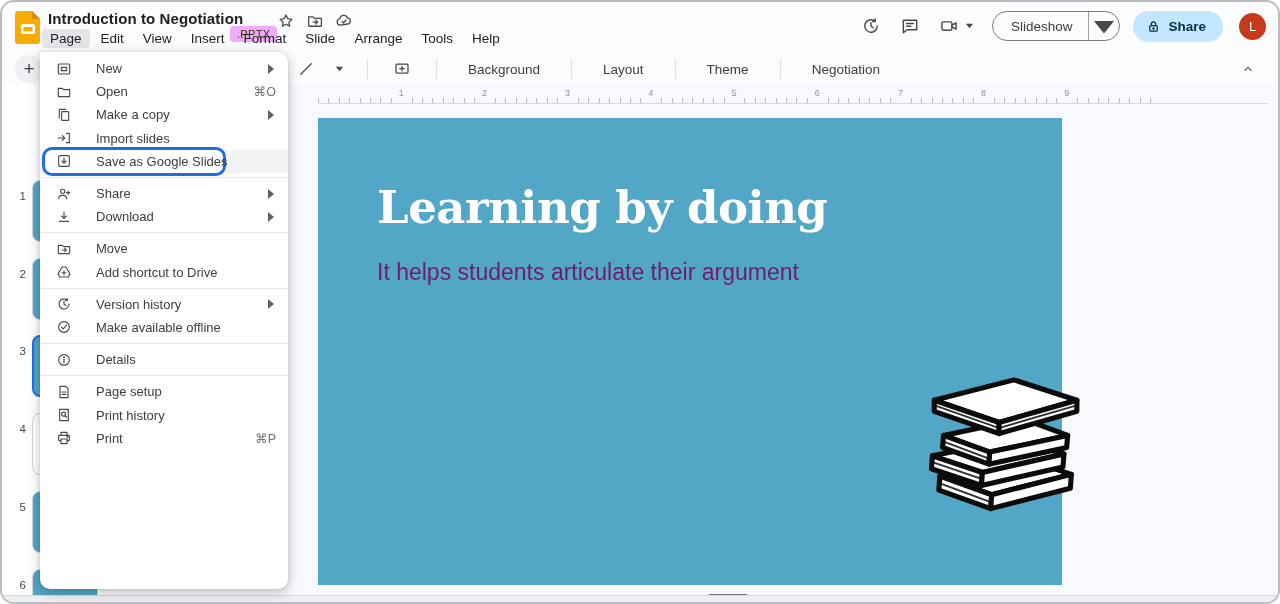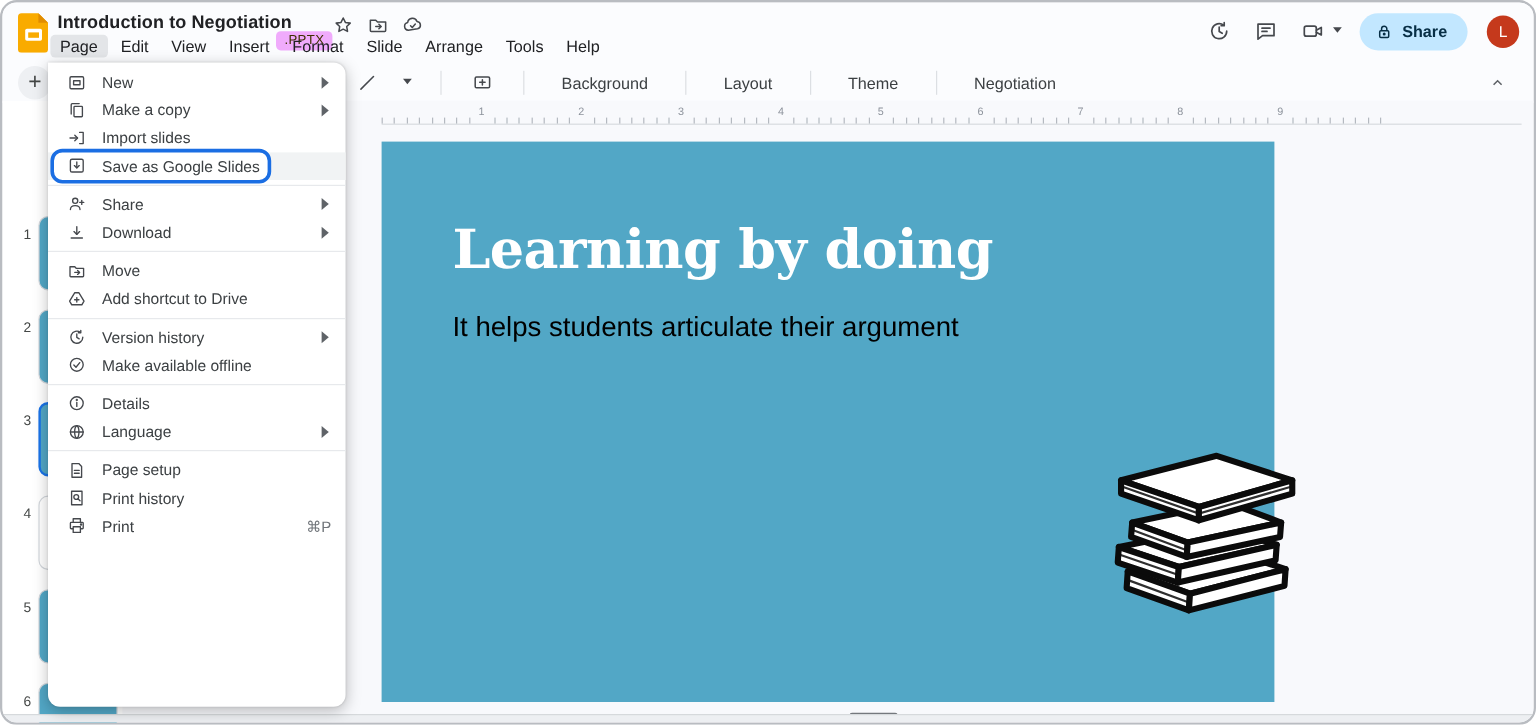--- a/index.html
+++ b/index.html
@@ -57,30 +57,30 @@
   .thumb.selected{ border:2px solid #1a73e8; }
   
   .ruler{ position:absolute; left:0; top:86px; right:0; height:16px;}
   .ruler-base{ position:absolute; left:316px; right:10px; bottom:0; height:1px; background:#d8dbdf;}
   .tick{ position:absolute; bottom:1px; width:1px; height:5px; background:#b4b9c0;}
   .rnum{ position:absolute; top:0px; width:14px; margin-left:-7px; text-align:center; font-size:9px; color:#8d939c;}
   
   .slide{ position:absolute; left:316px; top:116px; width:744px; height:467px; background:#52a7c6;}
   .slide-title{ position:absolute; left:59px; top:63px; font-family:"DejaVu Serif","Liberation Serif",serif;
     font-weight:700; font-size:45px; color:#ffffff; letter-spacing:-.5px;}
-  .slide-sub{ position:absolute; left:59px; top:141px; font-size:23px; color:#000000;}
+  .slide-sub{ position:absolute; left:59px; top:141px; font-size:23px; color:#701a75;}
   .books{ position:absolute; left:594px; top:238px; width:176px; height:170px;}
   .notes-handle-bg{ position:absolute; left:678px; top:593px; width:96px; height:3px; background:#d7dadd; border-radius:2px;}
   .notes-handle{ position:absolute; left:706px; top:592px; width:40px; height:4px; background:#74787d; border-radius:2px;}
   .bottom-strip{ position:absolute; left:0; bottom:0; right:0; height:7px; background:#edeff2; border-top:1px solid #d6d9dc;}
   
   .filemenu{ position:absolute; left:38px; top:50px; width:248px; height:537px; background:#ffffff;
     border-radius:0 10px 10px 10px; box-shadow:0 3px 12px rgba(0,0,0,.26), 0 0 2px rgba(0,0,0,.12);
     padding:5px 0 6px 0; z-index:50;}
-  .fm-row{ position:relative; display:flex; align-items:center; height:23.2px; padding:0 12px 0 15px; gap:13px;
+  .fm-row{ position:relative; display:flex; align-items:center; height:23.2px; padding:0 12px 0 15px; gap:24px;
     font-size:13px; color:#3c4043;}
   .fm-row .mi{ width:17px; height:17px; display:flex; align-items:center; justify-content:center; z-index:1;}
   .fm-row .mi svg{ width:16px; height:16px;}
   .fm-label{ flex:1; z-index:1; white-space:nowrap;}
   .fm-short{ font-size:12.5px; color:#70757a; z-index:1;}
   .fm-arrow{ width:10px; height:10px; display:flex; align-items:center; z-index:1;}
   .fm-sep{ height:1px; background:#e7e9ec; margin:4px 0;}
   .fm-row.hl{ background:#f1f3f4;}
   .hl-callout{ position:absolute; left:2px; top:-3px; width:184px; height:29px; border:3px solid #1b6ee3;
     border-radius:10px; background:#ffffff; z-index:0;}
@@ -149,20 +149,29 @@
       <span class="cam-group">
         <span class="round-icon">
             <svg viewBox="0 0 24 24" fill="none" stroke="#45484d" stroke-width="1.7" stroke-linecap="round" stroke-linejoin="round">
               <rect x="3.5" y="7" width="12" height="10" rx="2"></rect>
               <path d="M15.5 11 L20.5 8.3 v7.4 L15.5 13"></path>
             </svg>
           </span>
         <span class="caret"><svg viewBox="0 0 12 12">
               <path d="M2 4 h8 L6 9 Z" fill="#45484d"></path>
             </svg></span>
+      </span>
+      <span class="slideshow-pill">
+        <span class="slideshow-main">Slideshow</span>
+        <span class="slideshow-div"></span>
+        <span class="slideshow-caret">
+            <svg viewBox="0 0 12 12">
+              <path d="M2 4 h8 L6 9 Z" fill="#45484d"></path>
+            </svg>
+          </span>
       </span>
       <span class="share-pill">
         <svg viewBox="0 0 24 24" fill="none" stroke="#072e45" stroke-width="2">
           <rect x="6" y="10.5" width="12" height="9" rx="1.5"></rect>
           <path d="M8.5 10.5 V8 a3.5 3.5 0 0 1 7 0 v2.5"></path>
           <circle cx="12" cy="15" r="1" fill="#072e45"></circle>
         </svg>
         <span>Share</span>
       </span>
       <span class="avatar">L</span>
@@ -354,20 +363,31 @@
          <span class="fm-arrow">
           <svg viewBox="0 0 10 12">
             <path d="M2 1 L8 6 L2 11 Z" fill="#5f6368"></path>
           </svg>
         </span>
        </div>
       <div class="fm-row">
 
          <span class="mi">
           <svg viewBox="0 0 24 24" fill="none" stroke="#45484d" stroke-width="1.7" stroke-linecap="round" stroke-linejoin="round">
+            <path d="M3.5 6.5 h6 l2 2 h9 v9.5 a1 1 0 0 1 -1 1 h-15 a1 1 0 0 1 -1 -1 z"></path>
+          </svg>
+        </span>
+         <span class="fm-label">Open</span>
+         <span class="fm-short">⌘O</span>
+
+       </div>
+      <div class="fm-row">
+
+         <span class="mi">
+          <svg viewBox="0 0 24 24" fill="none" stroke="#45484d" stroke-width="1.7" stroke-linecap="round" stroke-linejoin="round">
             <rect x="8.5" y="7" width="10.5" height="13" rx="1"></rect>
             <path d="M5 16.5 V4.8 a1.3 1.3 0 0 1 1.3 -1.3 H15"></path>
           </svg>
         </span>
          <span class="fm-label">Make a copy</span>
 
          <span class="fm-arrow">
           <svg viewBox="0 0 10 12">
             <path d="M2 1 L8 6 L2 11 Z" fill="#5f6368"></path>
           </svg>
@@ -493,37 +513,20 @@
          <span class="mi">
           <svg viewBox="0 0 24 24" fill="none" stroke="#45484d" stroke-width="1.7" stroke-linecap="round" stroke-linejoin="round">
             <circle cx="12" cy="12" r="8"></circle>
             <path d="M12 11 v5"></path>
             <circle cx="12" cy="8" r="0.6" fill="#45484d"></circle>
           </svg>
         </span>
          <span class="fm-label">Details</span>
 
        </div>
-      <div class="fm-row">
-
-         <span class="mi">
-          <svg viewBox="0 0 24 24" fill="none" stroke="#45484d" stroke-width="1.7" stroke-linecap="round" stroke-linejoin="round">
-            <circle cx="12" cy="12" r="8"></circle>
-            <path d="M4 12 h16"></path>
-            <path d="M12 4 c3.6 2.3 3.6 13.7 0 16 c-3.6 -2.3 -3.6 -13.7 0 -16"></path>
-          </svg>
-        </span>
-         <span class="fm-label">Language</span>
-
-         <span class="fm-arrow">
-          <svg viewBox="0 0 10 12">
-            <path d="M2 1 L8 6 L2 11 Z" fill="#5f6368"></path>
-          </svg>
-        </span>
-       </div>
       <div class="fm-sep"></div>
       <div class="fm-row">
 
          <span class="mi">
           <svg viewBox="0 0 24 24" fill="none" stroke="#45484d" stroke-width="1.7" stroke-linecap="round" stroke-linejoin="round">
             <path d="M6 3.5 h8.5 L18 7 V20.5 H6 z"></path>
             <path d="M9 12 h6 M9 15.5 h6"></path>
           </svg>
         </span>
          <span class="fm-label">Page setup</span>

